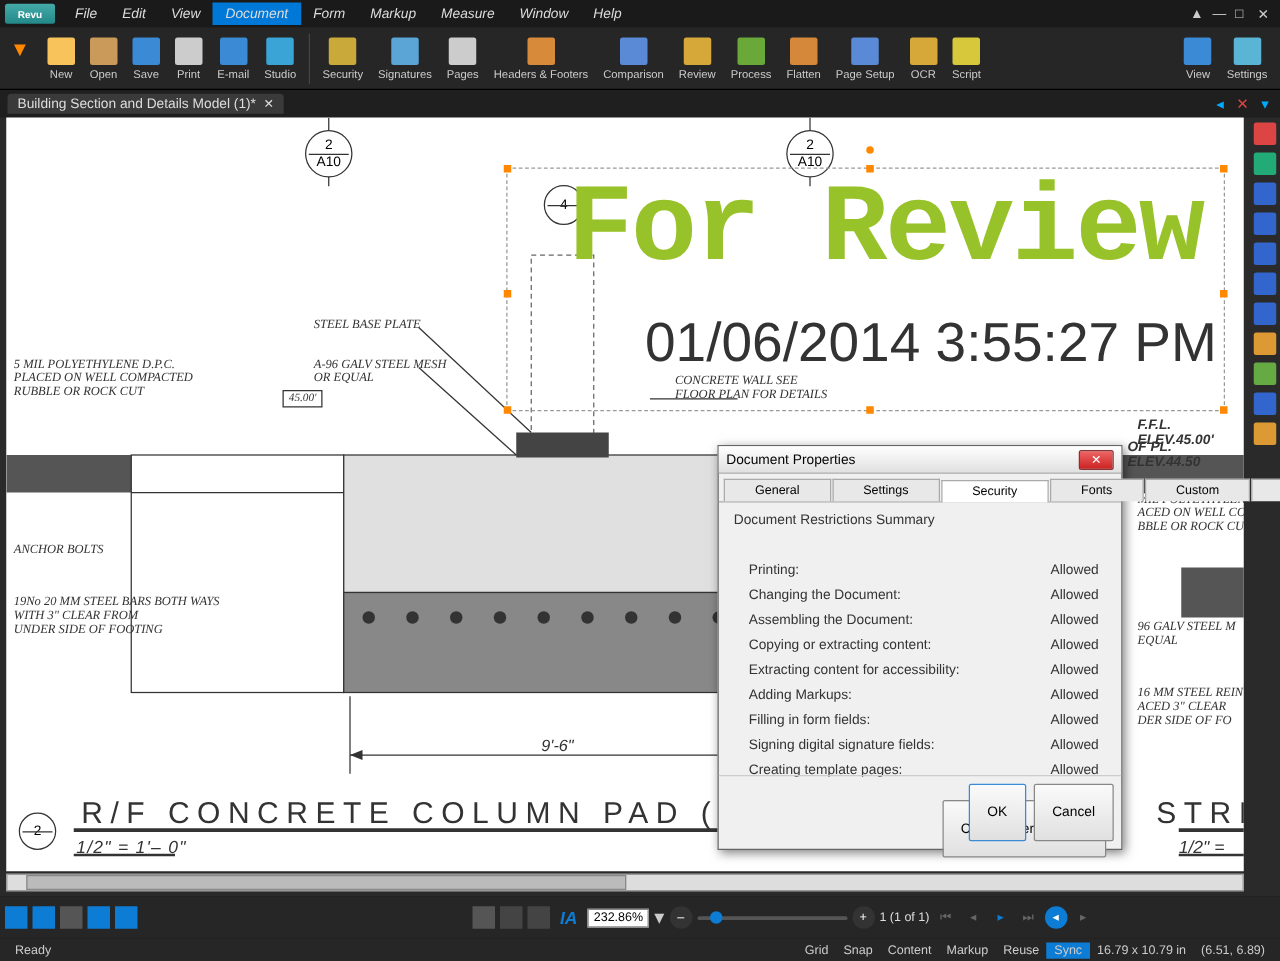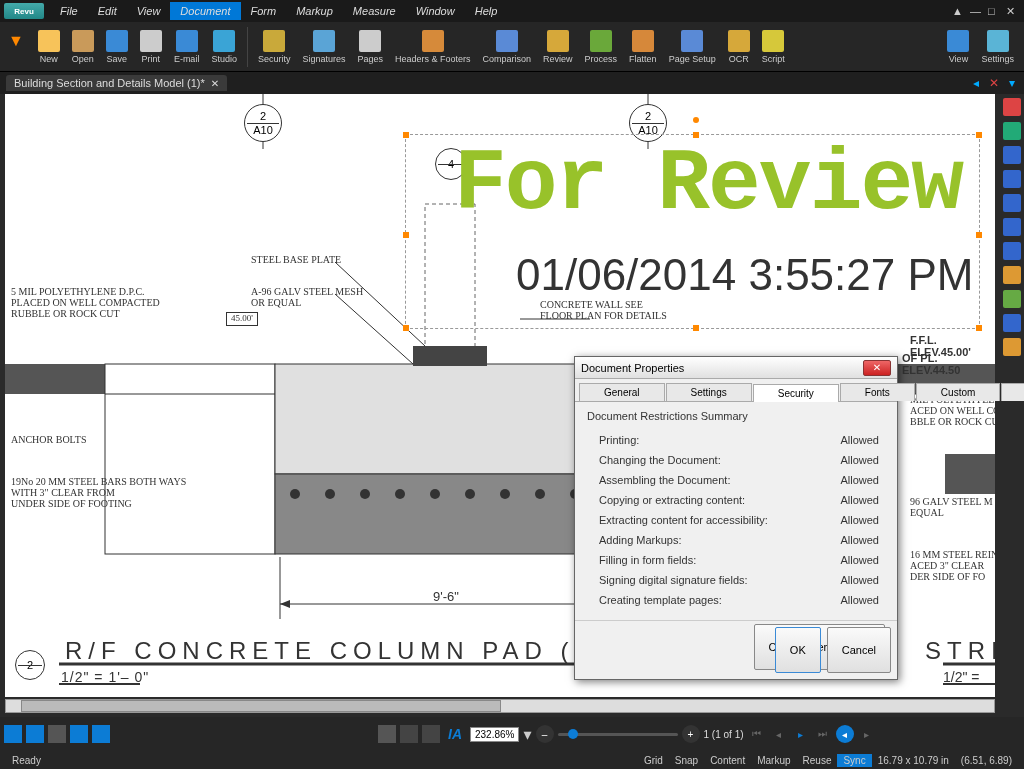--- a/index.html
+++ b/index.html
@@ -23,21 +23,21 @@
 .tab-right-btn { width: 16px; height: 16px; display: flex; align-items: center; justify-content: center; color: #0af; font-size: 12px; }
 
 .workspace { position: absolute; top: 94px; left: 0; right: 24px; bottom: 52px; background: #2a2a2a; }
 .canvas { position: absolute; top: 0; left: 5px; right: 5px; bottom: 20px; background: #fff; overflow: hidden; }
 
 .stamp-box { position: absolute; top: 40px; left: 400px; width: 575px; height: 195px; border: 1px dashed #999; }
 .stamp-handle { position: absolute; width: 6px; height: 6px; background: #f80; }
 .stamp-text { color: #98c22a; font-size: 88px; font-weight: bold; font-family: Liberation Mono, monospace; letter-spacing: -2px; position: absolute; top: 0; left: 48px; white-space: nowrap; }
 .stamp-date { position: absolute; top: 115px; left: 110px; color: #333; font-size: 44px; font-family: Arial, sans-serif; }
 
-.drawing-label { position: absolute; font-family: "Comic Sans MS", cursive; color: #333; font-size: 10px; line-height: 1.1; }
+.drawing-label { position: absolute; font-family: "Comic Sans MS", cursive; color: #333; font-size: 10px; line-height: 1.1; font-style: italic; }
 .section-ref { position: absolute; width: 38px; height: 38px; border: 1.5px solid #333; border-radius: 50%; display: flex; flex-direction: column; align-items: center; justify-content: center; font-size: 11px; background: #fff; }
 .section-ref::after { content: ""; position: absolute; top: 50%; left: 2px; right: 2px; height: 1px; background: #333; }
 .sheet-title { position: absolute; font-family: Arial, sans-serif; letter-spacing: 6px; color: #333; }
 
 .hscroll { position: absolute; left: 5px; right: 5px; bottom: 4px; height: 14px; background: #ddd; border: 1px solid #999; }
 .hscroll-thumb { position: absolute; top: 0; bottom: 0; left: 15px; width: 480px; background: #bbb; border: 1px solid #888; }
 
 .right-panel { position: absolute; top: 94px; right: 0; width: 24px; bottom: 52px; background: #2a2a2a; display: flex; flex-direction: column; align-items: center; gap: 6px; padding-top: 4px; }
 .rp-icon { width: 18px; height: 18px; border-radius: 2px; }
 
@@ -51,21 +51,21 @@
 .status-sync { background: #0c7cd5; padding: 1px 6px; }
 
 
 .dialog { position: absolute; top: 356px; left: 574px; width: 324px; height: 324px; background: #f0f0f0; border: 1px solid #666; box-shadow: 2px 2px 8px rgba(0,0,0,0.5); font-size: 11px; }
 .dlg-title { height: 22px; background: linear-gradient(#fff,#e0e0e0); display: flex; align-items: center; padding: 0 6px; border-bottom: 1px solid #aaa; }
 .dlg-close { margin-left: auto; width: 28px; height: 16px; background: linear-gradient(#e66,#c22); border: 1px solid #833; border-radius: 2px; color: #fff; display: flex; align-items: center; justify-content: center; font-size: 10px; }
 .dlg-tabs { display: flex; padding: 4px 4px 0; border-bottom: 1px solid #aaa; }
 .dlg-tab { padding: 3px 24px; background: #e8e8e8; border: 1px solid #aaa; border-bottom: none; margin-right: 1px; font-size: 10px; }
 .dlg-tab.active { background: #fff; position: relative; top: 1px; }
 .dlg-body { padding: 8px 12px; }
-.dlg-section-title { margin-bottom: 8px; color: #333; }
+.dlg-section-title { margin-bottom: 24px; color: #333; }
 .restriction-row { display: flex; justify-content: space-between; padding: 4px 6px 4px 12px; color: #333; }
 .dlg-footer { position: absolute; bottom: 0; left: 0; right: 0; padding: 6px; display: flex; justify-content: flex-end; gap: 6px; border-top: 1px solid #ccc; }
 .dlg-btn { padding: 16px 14px; background: linear-gradient(#fafafa,#e0e0e0); border: 1px solid #888; border-radius: 2px; font-size: 11px; }
 .change-perm-row { display: flex; justify-content: flex-end; padding: 6px 12px; }
 
 .drawing-svg { position: absolute; top: 0; left: 0; }
 
 .nav-arrow { width: 18px; height: 18px; background: #333; border-radius: 50%; display: flex; align-items: center; justify-content: center; color: #fff; font-size: 10px; }
 .slider-track { width: 120px; height: 3px; background: #555; border-radius: 2px; position: relative; }
 .slider-thumb { position: absolute; top: -4px; left: 10px; width: 10px; height: 10px; background: #0c7cd5; border-radius: 50%; }

